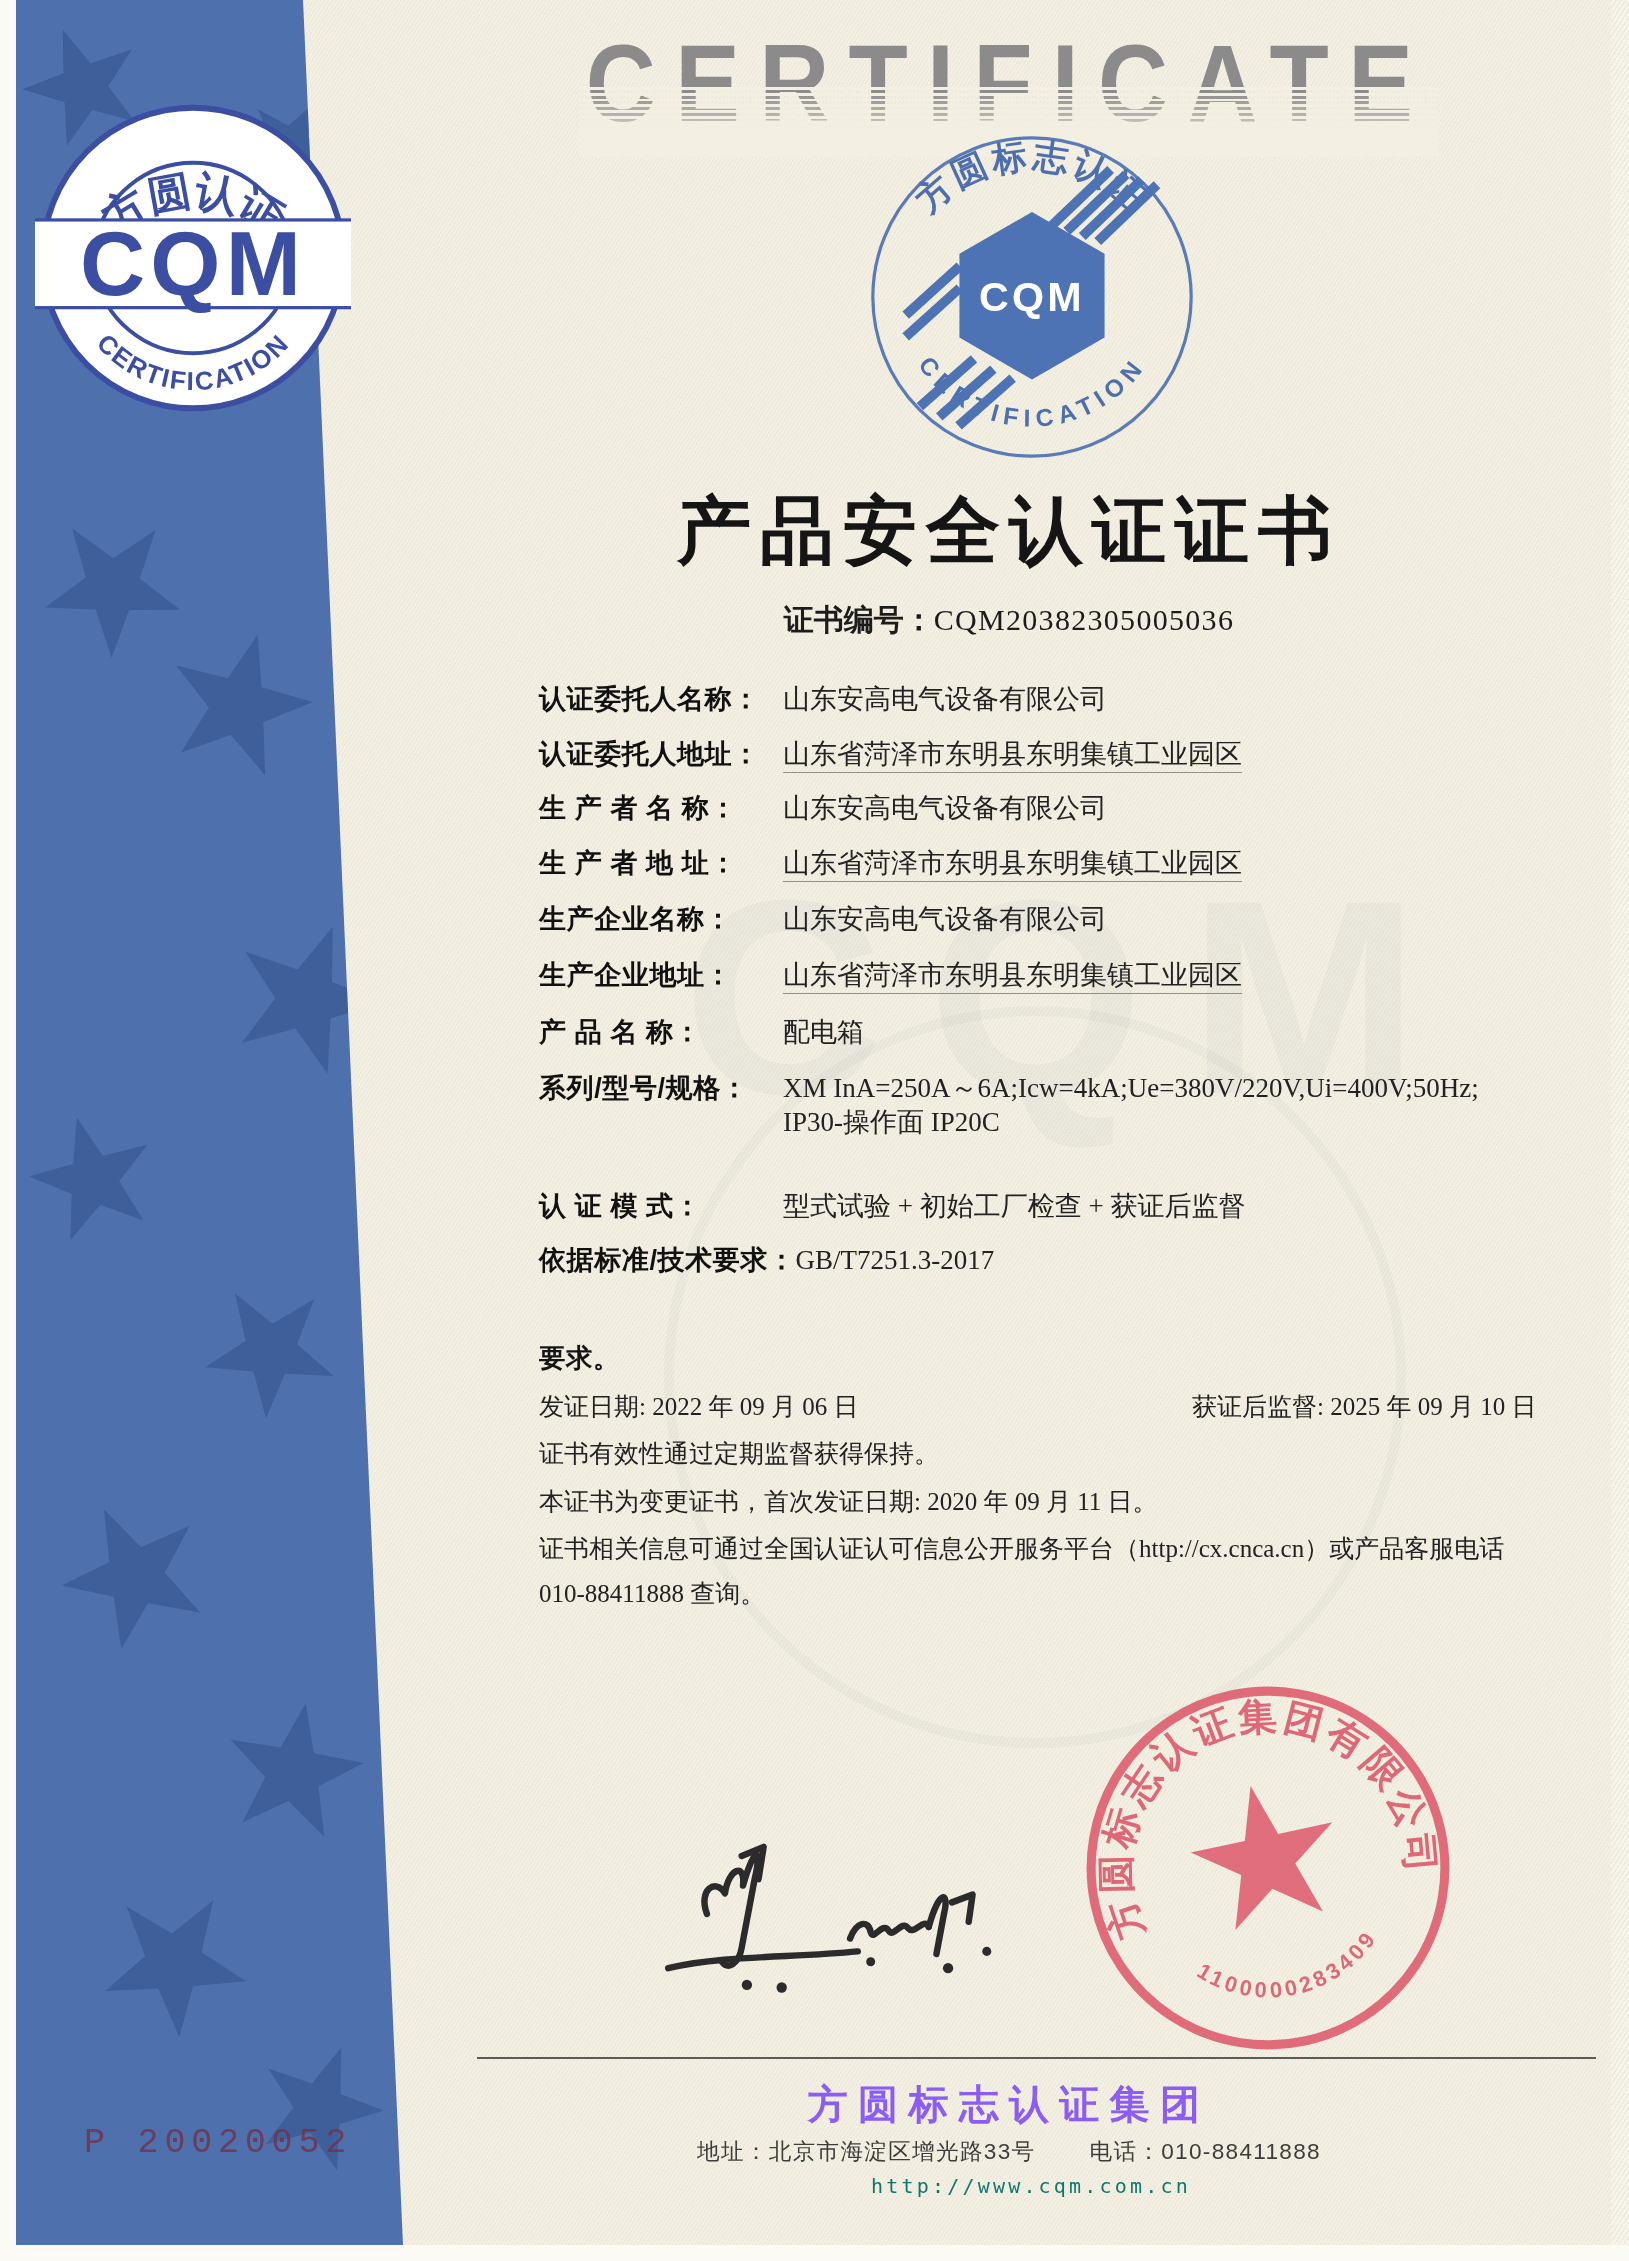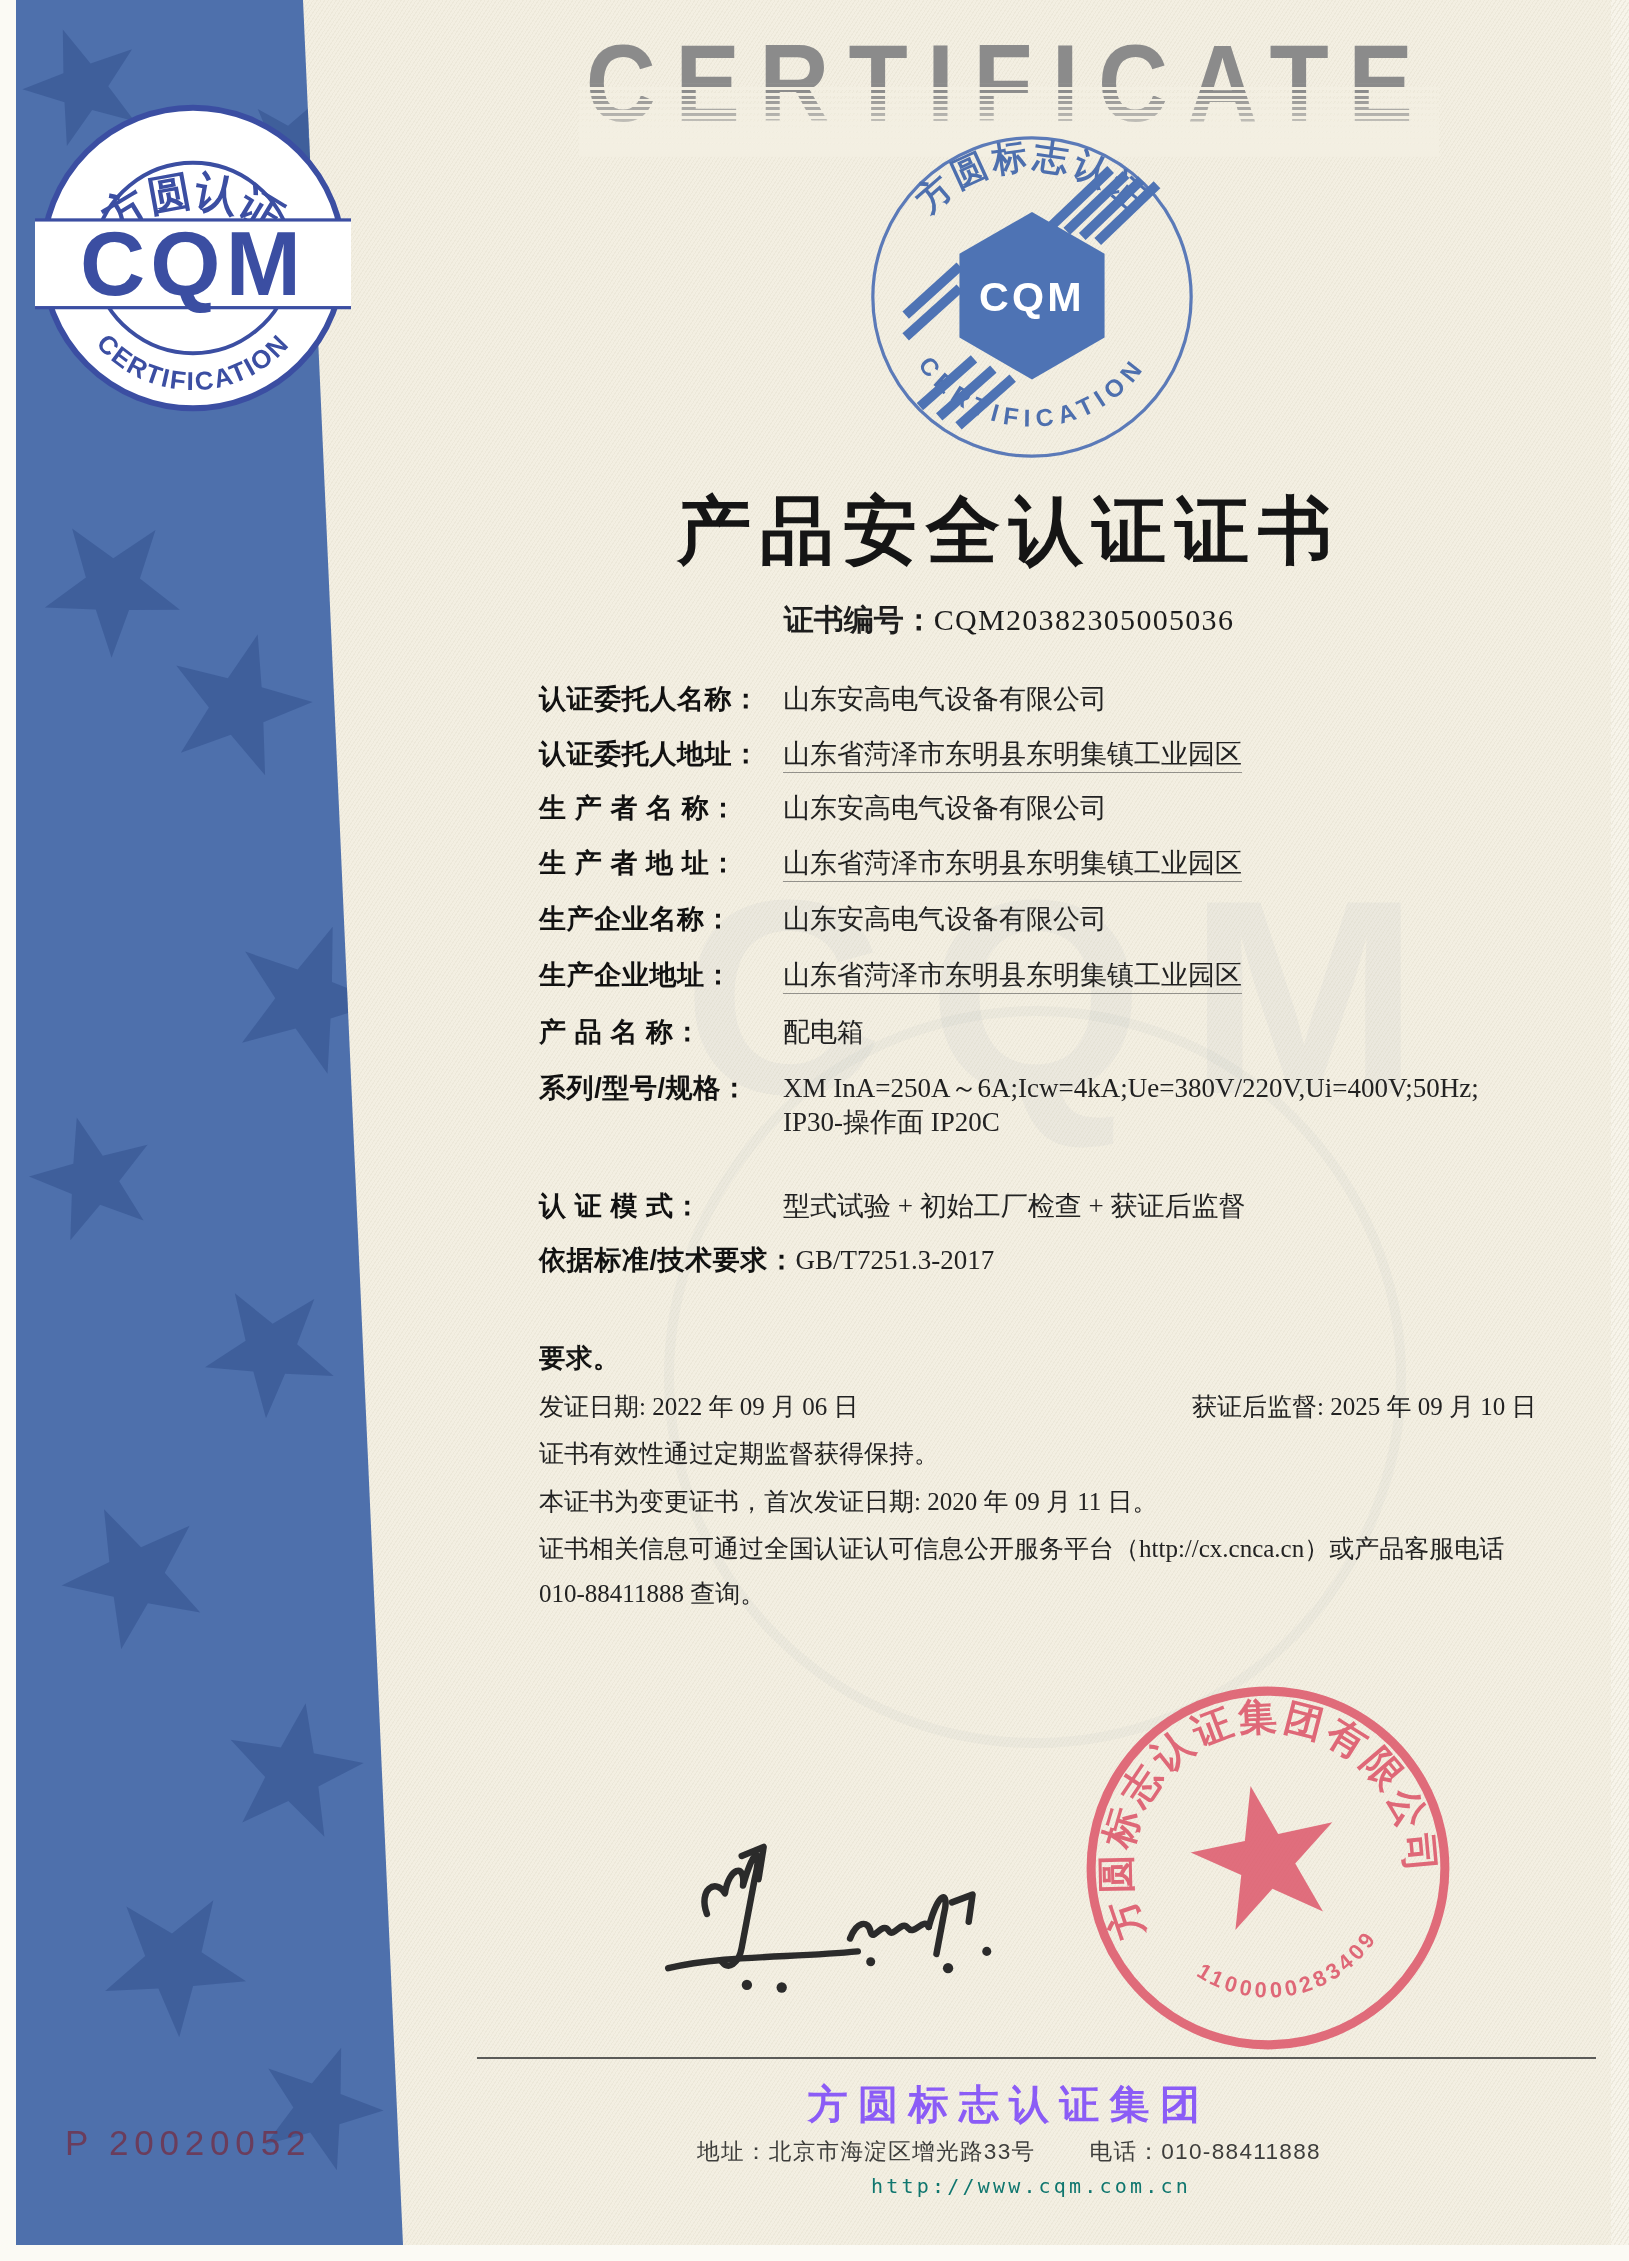--- a/index.html
+++ b/index.html
@@ -59,22 +59,22 @@
 
   .seal{position:absolute;left:1055px;top:1655px;opacity:.93;}
 
   .divider{position:absolute;left:477px;top:2057px;width:1119px;height:1.9px;background:#5b5b58;}
   .footer-org{position:absolute;left:403px;top:2077px;width:1212px;text-align:center;font-size:40px;
      font-weight:900;letter-spacing:10.3px;color:#8b5cf6;font-family:"Liberation Sans",sans-serif;}
   .footer-line{position:absolute;left:403px;top:2136px;width:1212px;text-align:center;font-size:22.6px;
      color:#3d3d3b;font-family:"Liberation Sans",sans-serif;letter-spacing:1.3px;}
   .footer-web{position:absolute;left:425px;top:2174px;width:1212px;text-align:center;font-size:20px;
      color:#0f766e;font-family:"DejaVu Sans Mono",monospace;letter-spacing:3.2px;}
-  .serial{position:absolute;left:65px;top:2123px;font-size:35px;letter-spacing:5.8px;color:rgba(112,52,78,.85);
-     font-family:Liberation Sans, sans-serif;}
+  .serial{position:absolute;left:84px;top:2123px;font-size:35px;letter-spacing:5.8px;color:rgba(112,52,78,.85);
+     font-family:Liberation Mono, monospace;}
 
   .badge{position:absolute;left:35px;top:100px;}
   .logo{position:absolute;left:858px;top:123px;}
   text{font-family:"Liberation Sans",sans-serif;}
 </style>
 </head>
 <body>
 
 <div class="page">
   <div class="paper"></div>

